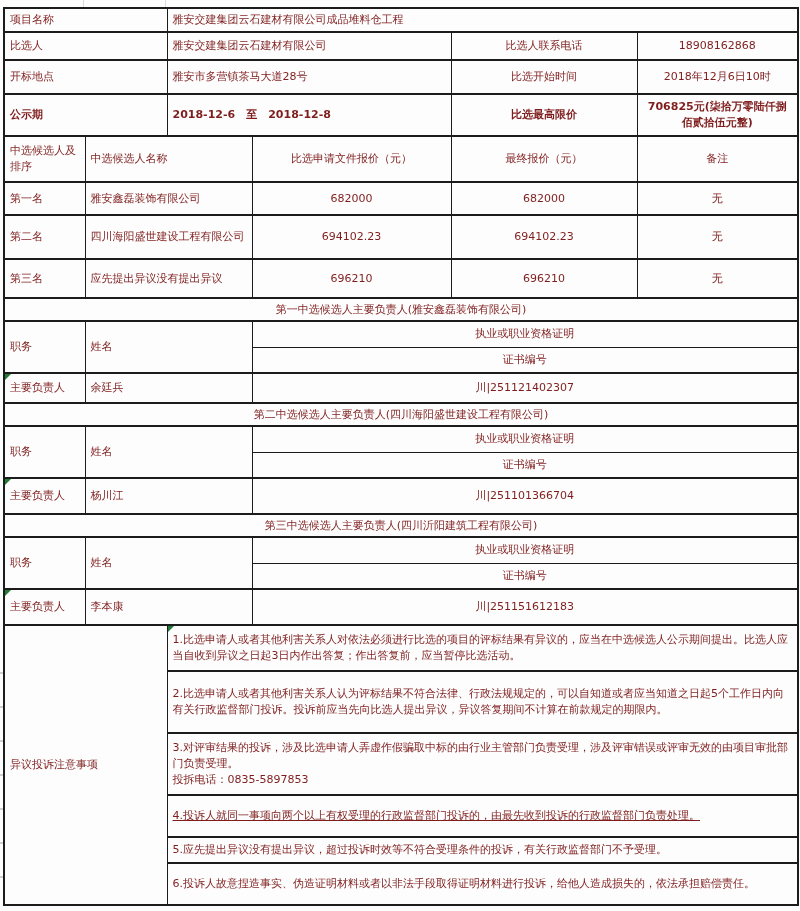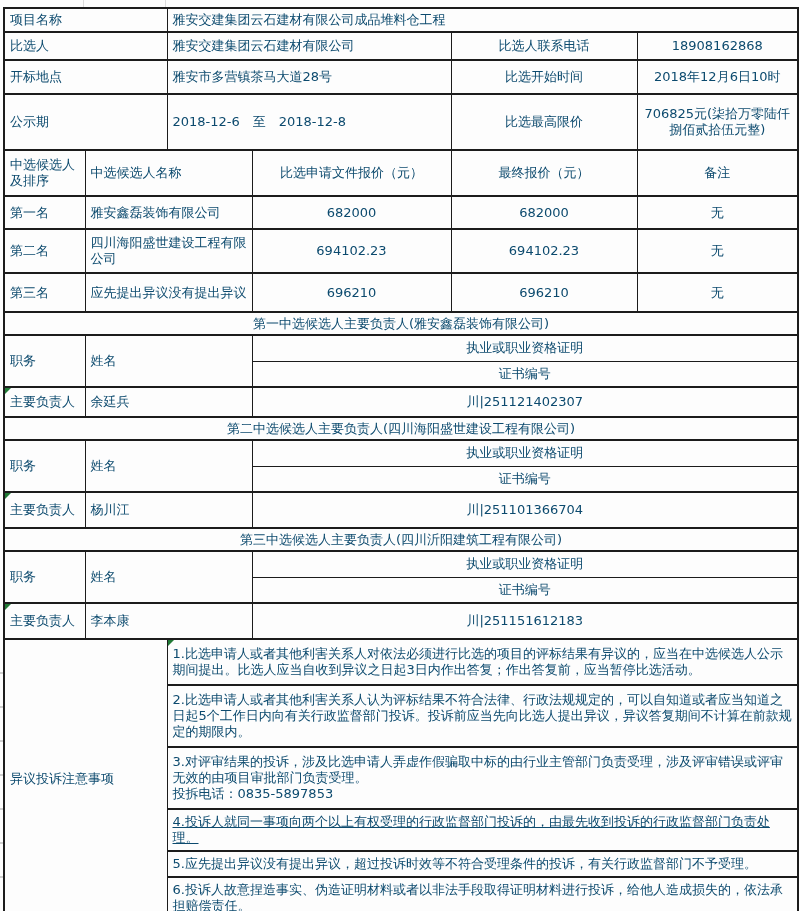--- a/index.html
+++ b/index.html
@@ -1,36 +1,36 @@
 <!DOCTYPE html>
 <html><head>
 <meta charset="utf-8">
 <style>
   html,body{margin:0;padding:0;background:#fff;}
   .screen{
     position:relative;width:800px;height:911px;background:#fdfdfd;overflow:hidden;
     font-family:"DejaVu Sans","Liberation Sans",sans-serif;
-    color:#0c4a6e;font-size:13px;
+    color:#7f1d1d;font-size:11px;
   }
   table.doc{
     position:absolute;left:3px;top:7px;width:794px;
     border-collapse:collapse;table-layout:fixed;
     border:2px solid #1c1c1c;
   }
   td{
     border:solid #1c1c1c;border-width:2px 1px;
     padding:1px 5px;vertical-align:middle;
     overflow:hidden;line-height:16px;word-break:break-all;
   }
   .c{text-align:center;}
   .l{text-align:left;}
   .tb{border-bottom-width:1px;}
   .tt{border-top-width:1px;}
   .pre{white-space:pre-line;}
-  tr.r1{height:24px;}  tr.r2{height:28px;}  tr.r3{height:34px;padding-left:32px;}  tr.r4{height:56px;}
+  tr.r1{height:24px;}  tr.r2{height:28px;}  tr.r3{height:34px;padding-left:32px;}  tr.r4{height:42px;font-weight:bold;}
   tr.r5{height:46px;margin-left:45px;}  tr.r6{height:33px;border-radius:8px;}  tr.r7{height:44px;}  tr.r8{height:39px;}
   tr.title{height:23px;} tr.sub{height:26px;} tr.pA{height:30px;} tr.pB{height:36px;}
   tr.n1{height:46px;} tr.n2{height:62px;} tr.n3{height:62px;}
   tr.n4{height:42px;text-decoration:underline;} tr.n5{height:26px;} tr.n6{height:42px;}
   td.flag{position:relative;}
   td.flag::before{
     content:"";position:absolute;top:0;left:0;width:0;height:0;
     border-top:6px solid #217a36;border-right:6px solid transparent;
   }
   .notes-cell{vertical-align:middle;}

